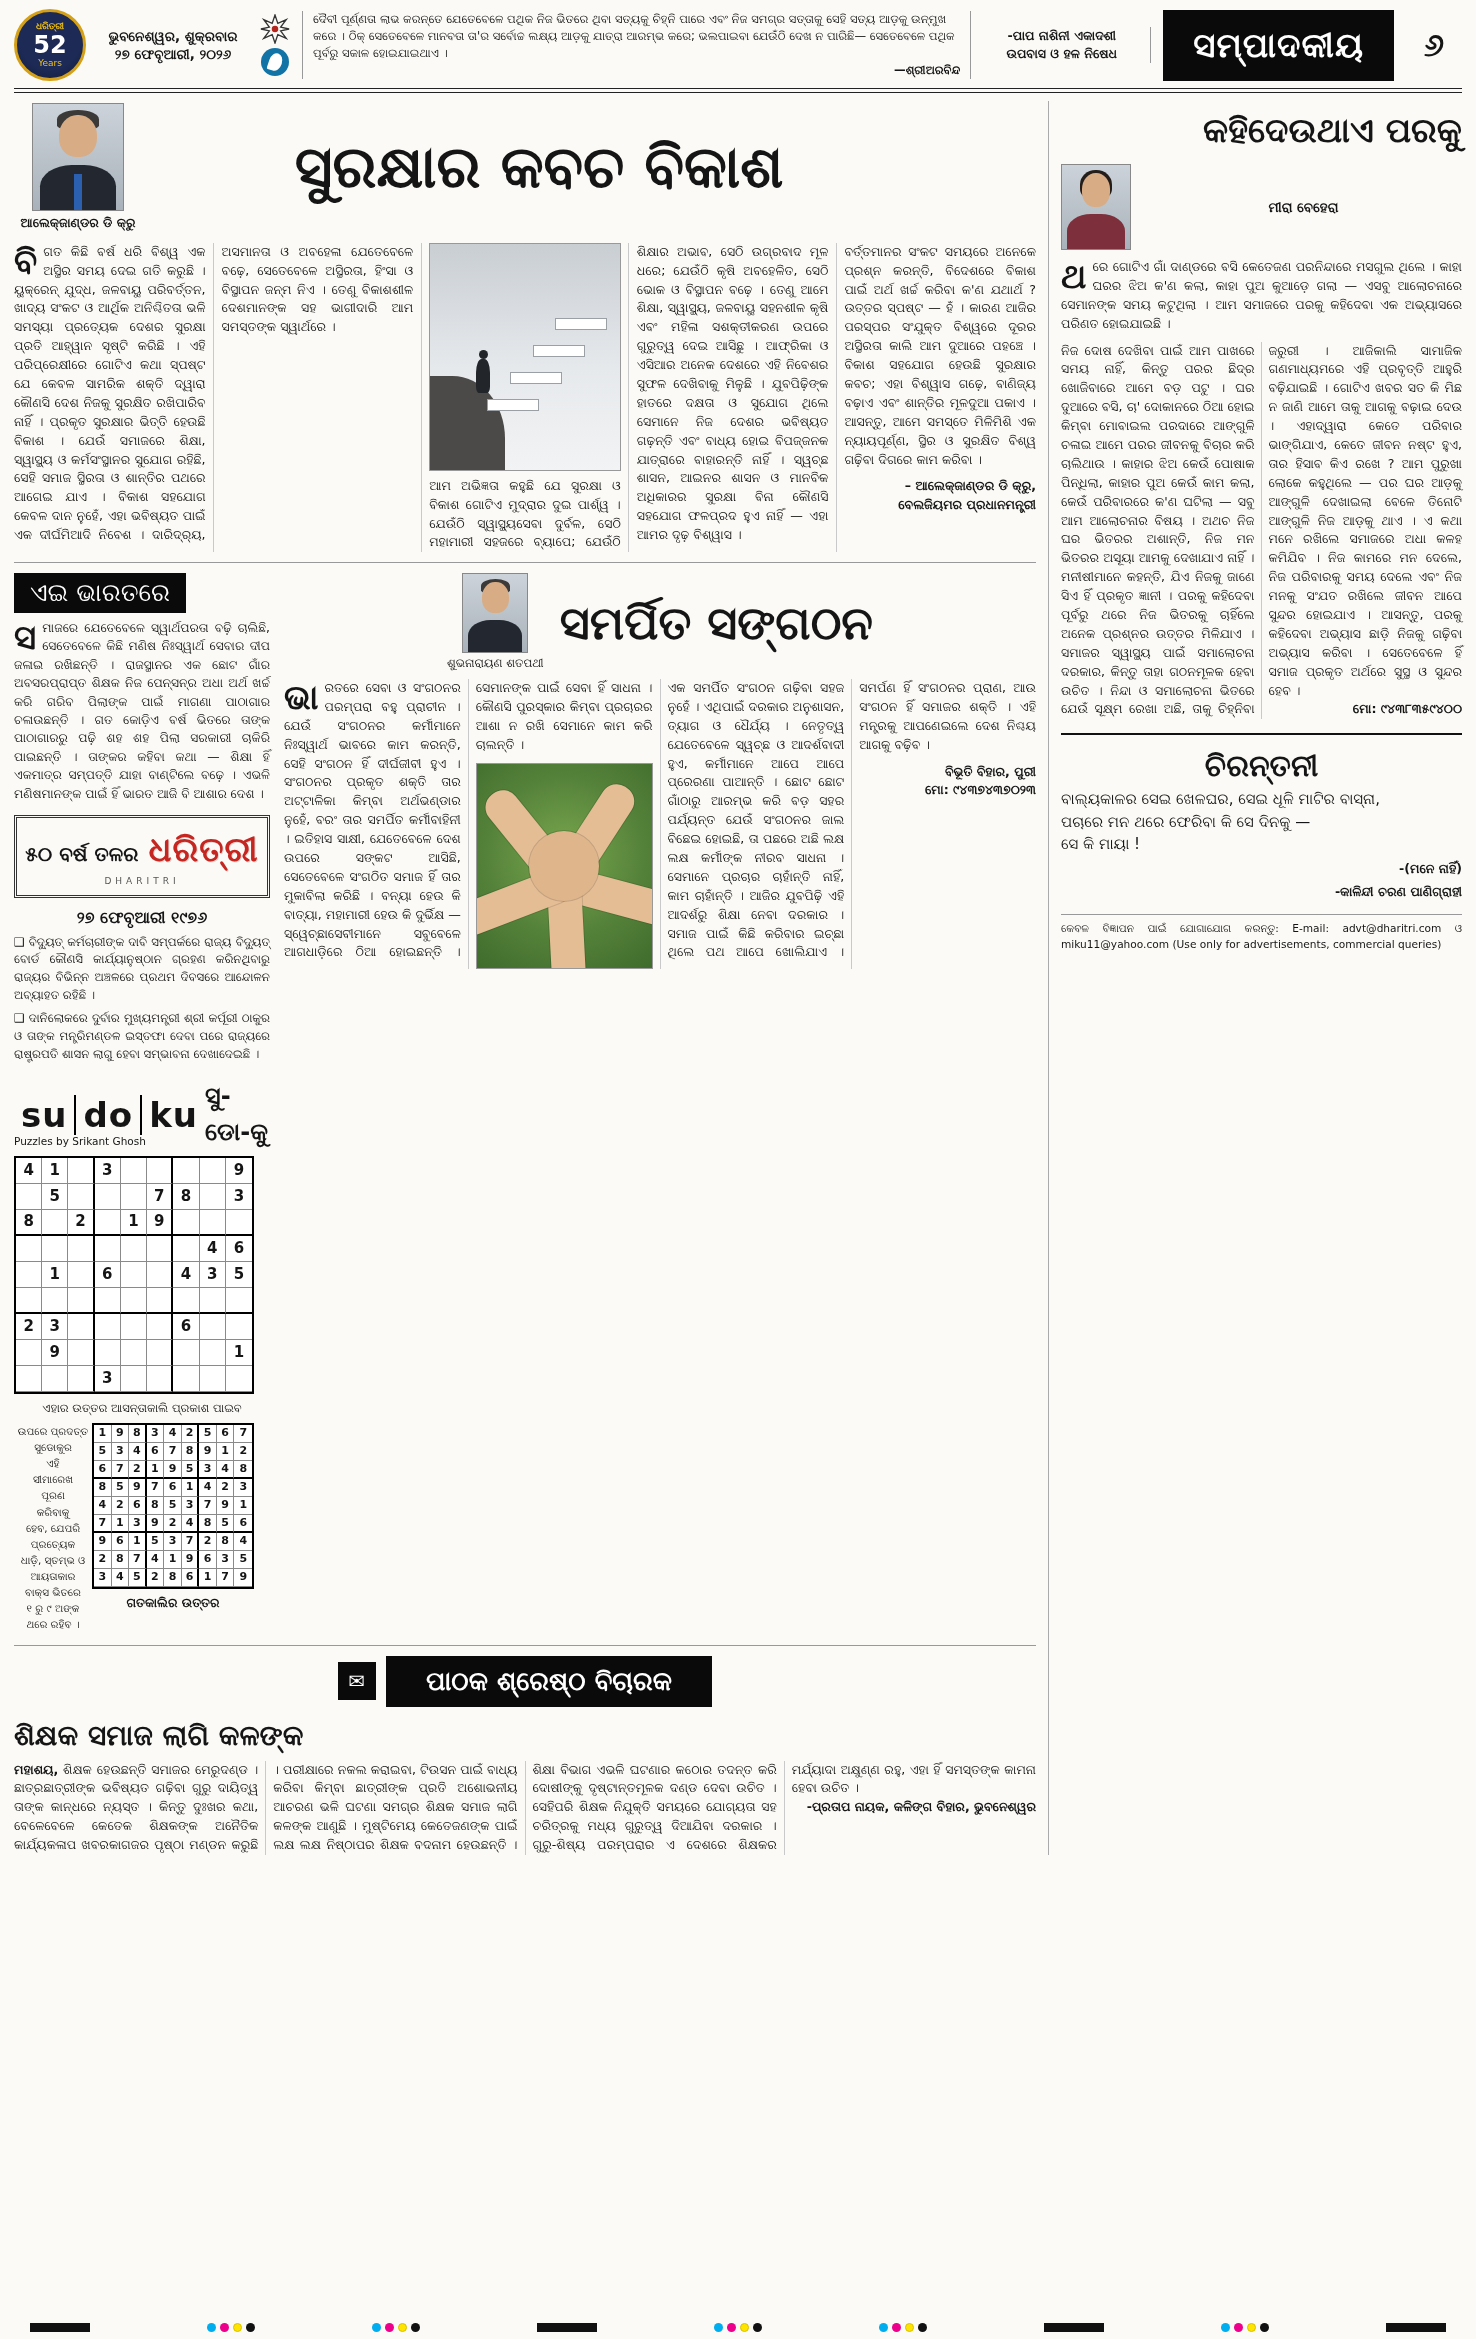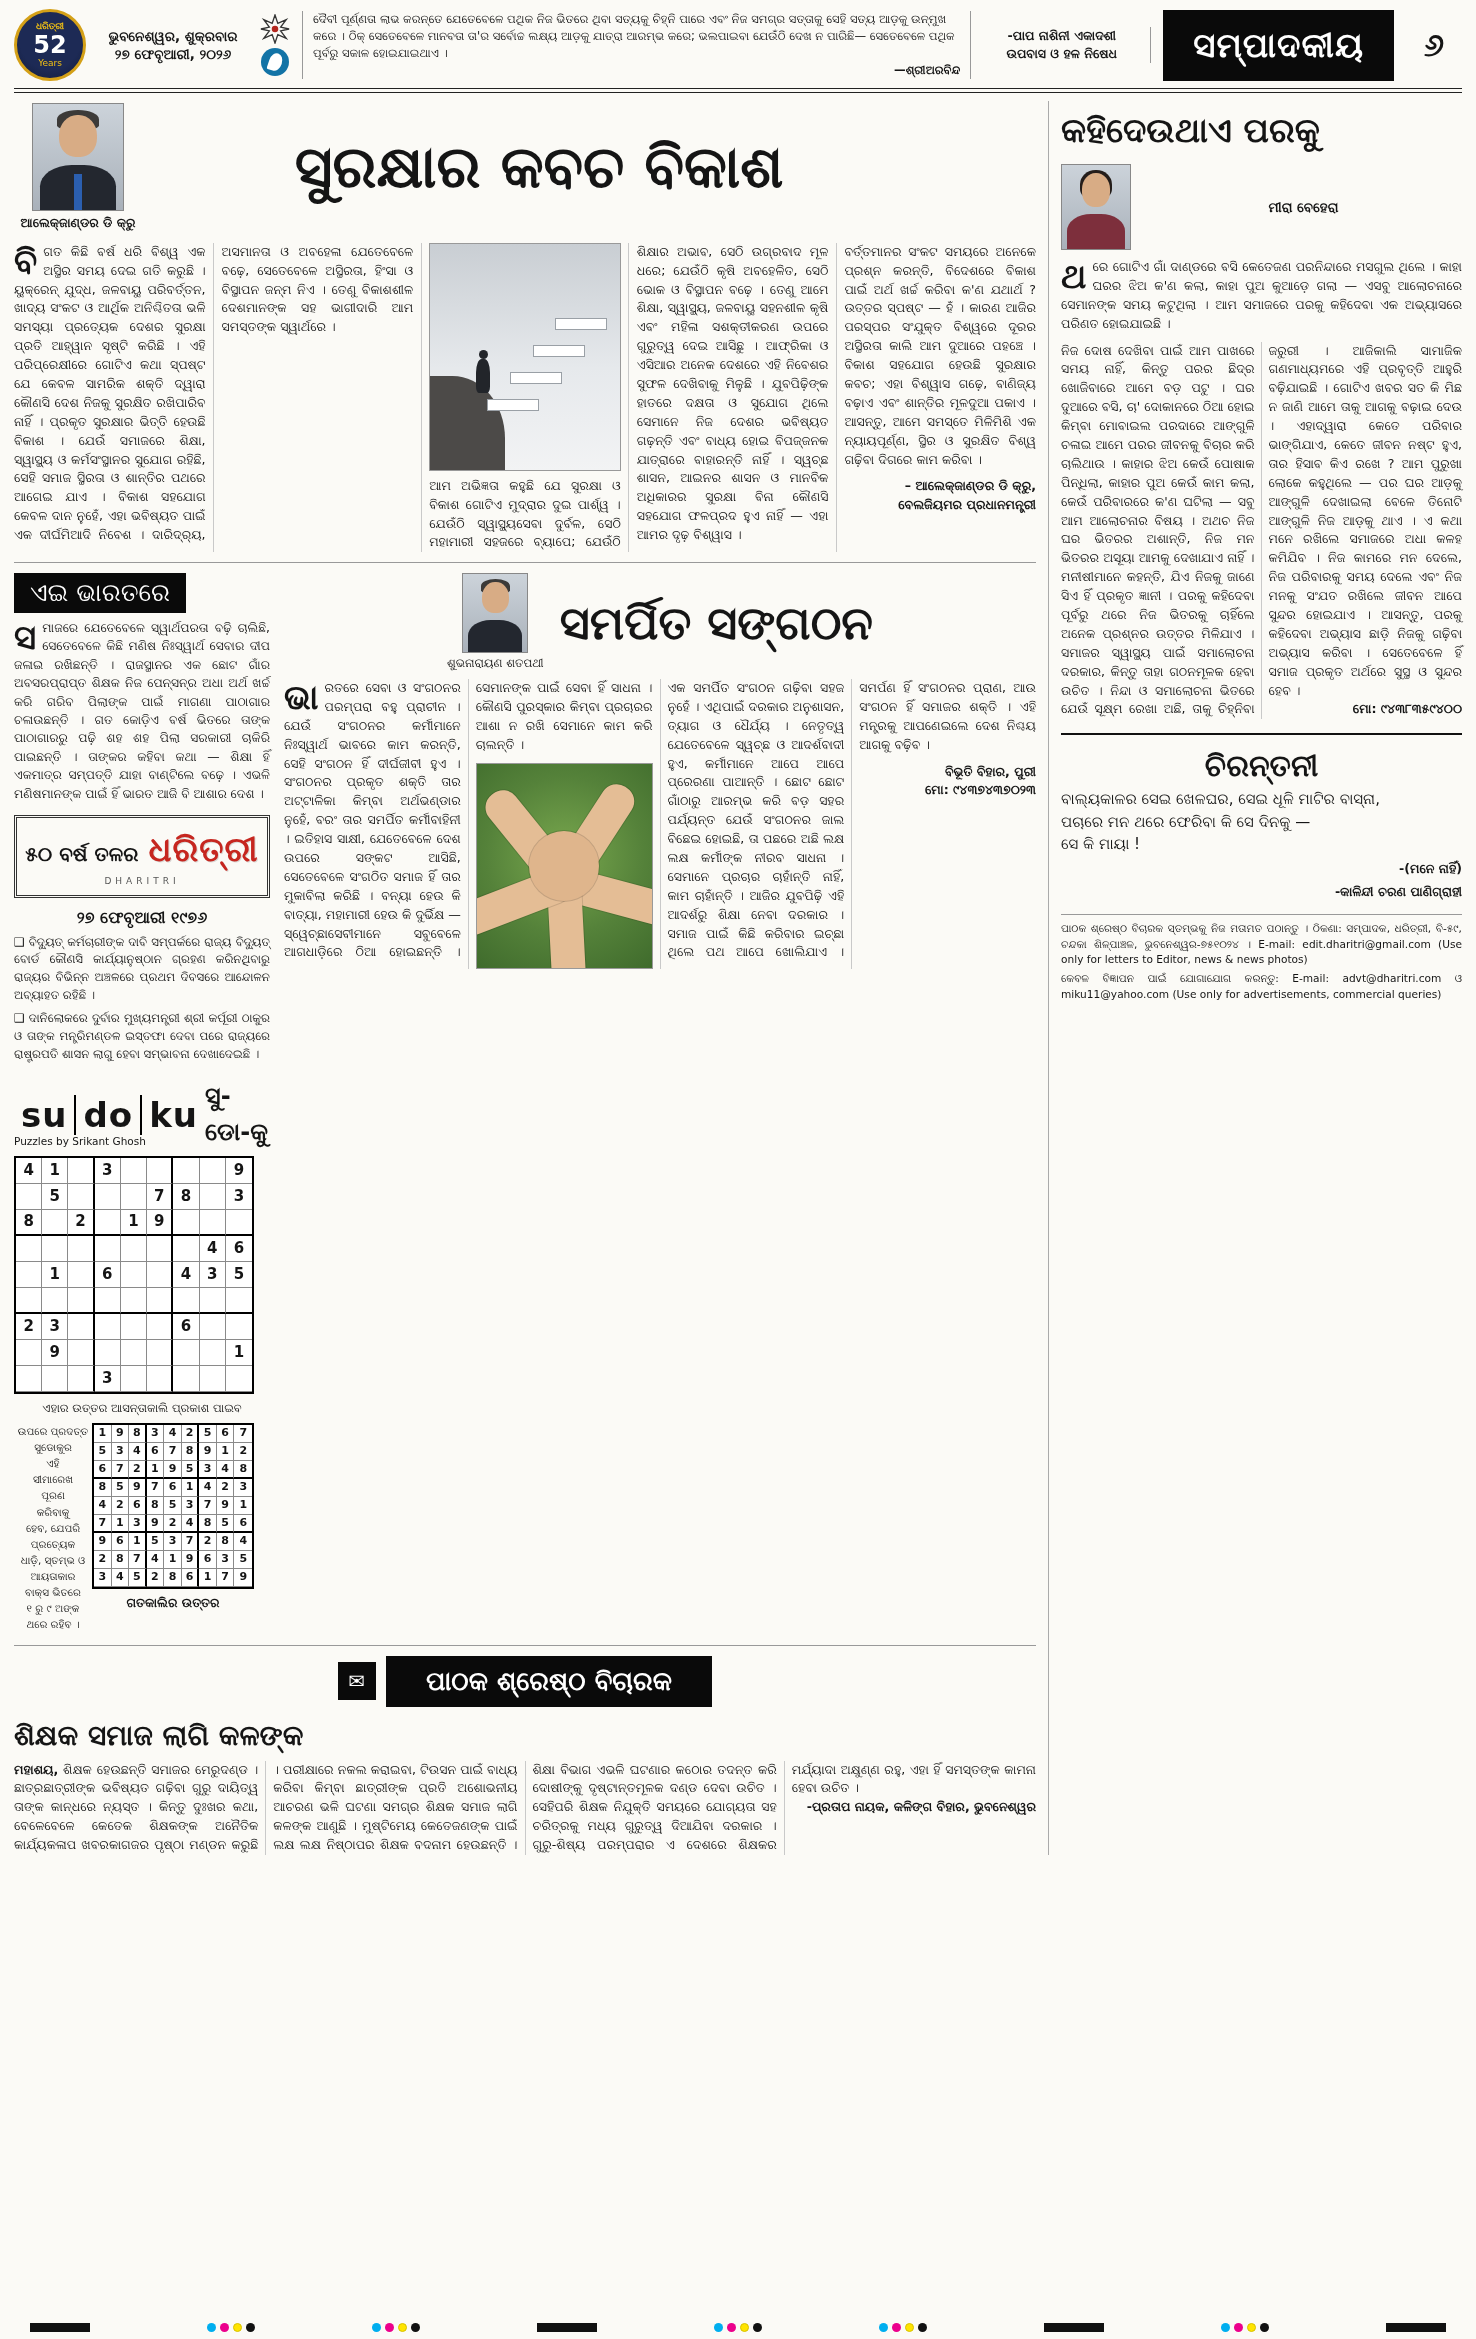--- a/index.html
+++ b/index.html
@@ -99,21 +99,21 @@
   .center-body p { margin-bottom:8px; }
   
   .letters { border-top:1px solid #999; margin-top:12px; padding-top:10px; }
   .letters-banner { display:flex; align-items:center; justify-content:center; gap:10px; margin-bottom:8px; }
   .mail-ico { background:#0a0a0a; color:#fff; width:38px; height:38px; display:flex; align-items:center; justify-content:center; font-size:20px; }
   .banner-box { background:#0a0a0a; color:#fff; font-size:26px; font-weight:bold; padding:6px 40px; }
   .letter-title { font-size:28px; font-weight:800; margin-bottom:4px; }
   .letter-sal { font-weight:bold; }
   .letters-body { column-count:4; column-gap:15px; column-rule:1px solid #c9c9c9; text-align:justify; }
   
-  .right-headline { text-align:left; font-size:34px; font-weight:800; margin:4px 0 8px; }
+  .right-headline { text-align:right; font-size:34px; font-weight:800; margin:4px 0 8px; }
   .right-byline { display:flex; align-items:center; gap:14px; margin-bottom:8px; }
   .right-byline .portrait { width:70px; height:86px; flex:0 0 auto; }
   .right-author { flex:1; text-align:center; font-weight:bold; font-size:13.5px; }
   .right-intro { text-align:justify; margin-bottom:8px; }
   .right-body { column-count:2; column-gap:14px; column-rule:1px solid #c9c9c9; text-align:justify; }
   .right-contact { font-weight:bold; }
   .chirantani { border-top:2px solid #111; margin-top:14px; padding-top:8px; }
   .chiran-title { text-align:center; font-size:30px; font-weight:800; margin-bottom:0; }
   .chiran-body { white-space:pre-line; font-size:15px; }
   .chiran-sig { text-align:right; font-weight:bold; margin-top:4px; }
@@ -470,21 +470,20 @@
       <div class="chirantani">
         <div class="chiran-title">ଚିରନ୍ତନୀ</div>
         <div class="chiran-body">ବାଲ୍ୟକାଳର ସେଇ ଖେଳଘର, ସେଇ ଧୂଳି ମାଟିର ବାସ୍ନା,
 ପଚାରେ ମନ ଥରେ ଫେରିବା କି ସେ ଦିନକୁ —
 ସେ କି ମାୟା !</div>
         <div class="chiran-sig">-(ମନେ ନାହିଁ)</div>
         <div class="chiran-sig">-କାଳିନ୍ଦୀ ଚରଣ ପାଣିଗ୍ରାହୀ</div>
       </div>
 
       <div class="side-footer">
-        <p>ପାଠକ ଶ୍ରେଷ୍ଠ ବିଚାରକ ସ୍ତମ୍ଭକୁ ନିଜ ମତାମତ ପଠାନ୍ତୁ । ଠିକଣା: ସମ୍ପାଦକ, ଧରିତ୍ରୀ, ବି-୫୯, ଚନ୍ଦକା ଶିଳ୍ପାଞ୍ଚଳ, ଭୁବନେଶ୍ୱର-୭୫୧୦୨୪ । E-mail: edit.dharitri@gmail.com (Use only for letters to Editor, news &amp; news photos)</p>
         <p>କେବଳ ବିଜ୍ଞାପନ ପାଇଁ ଯୋଗାଯୋଗ କରନ୍ତୁ: E-mail: advt@dharitri.com ଓ miku11@yahoo.com (Use only for advertisements, commercial queries)</p>
       </div>
     </div>
   </div>
 
   <div class="press">
     <div class="bar"></div>
     <div class="dotset">
         <span class="dot c"></span>
         <span class="dot m"></span>

